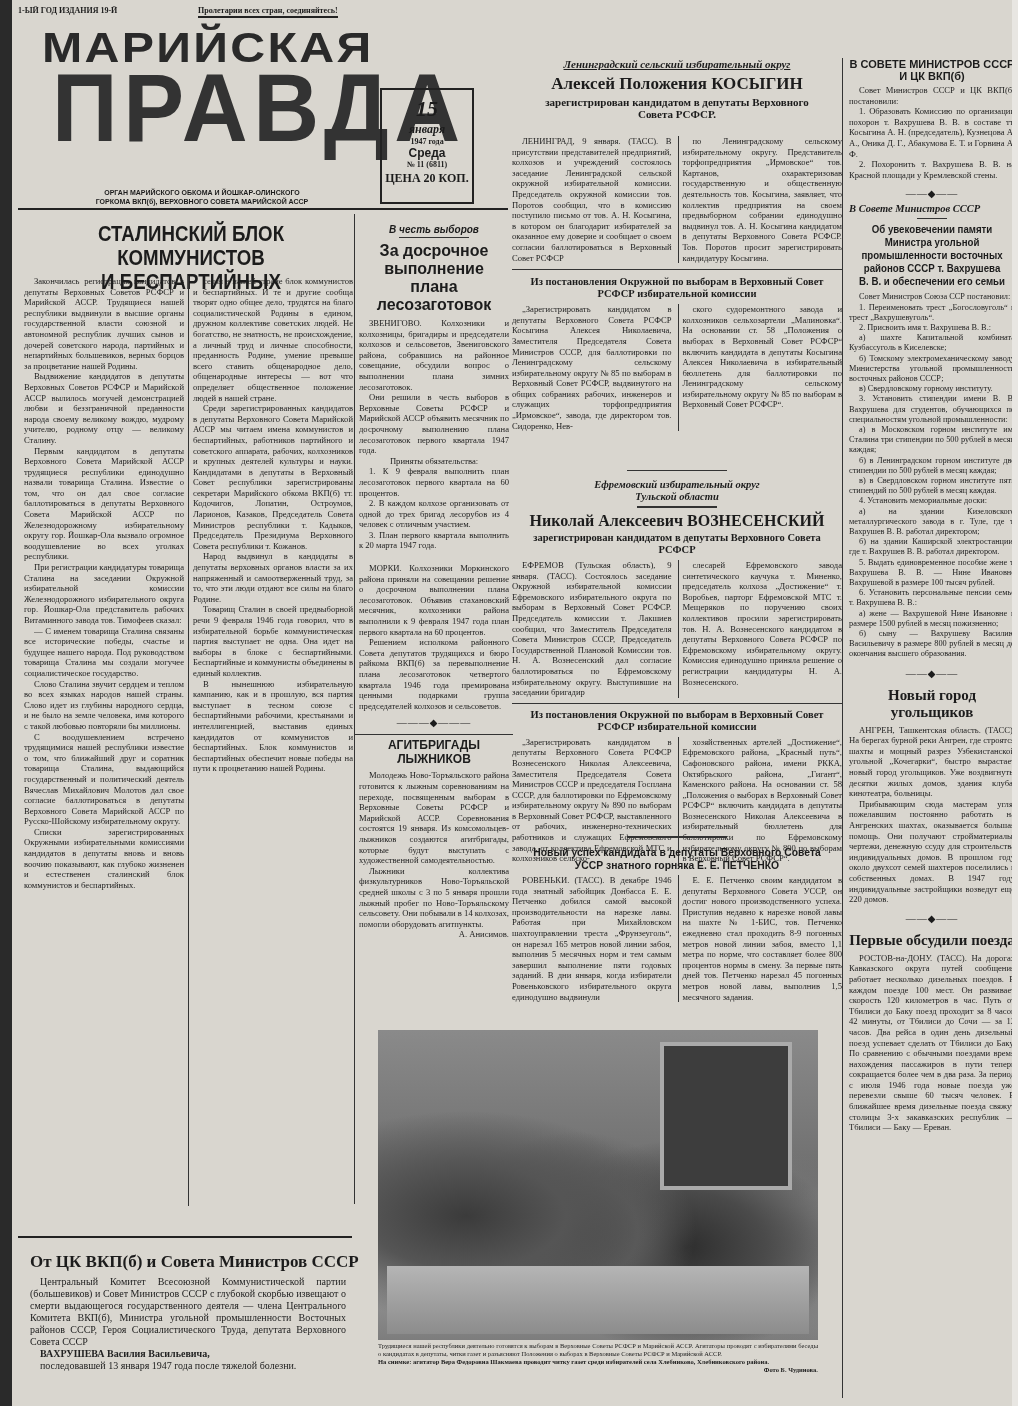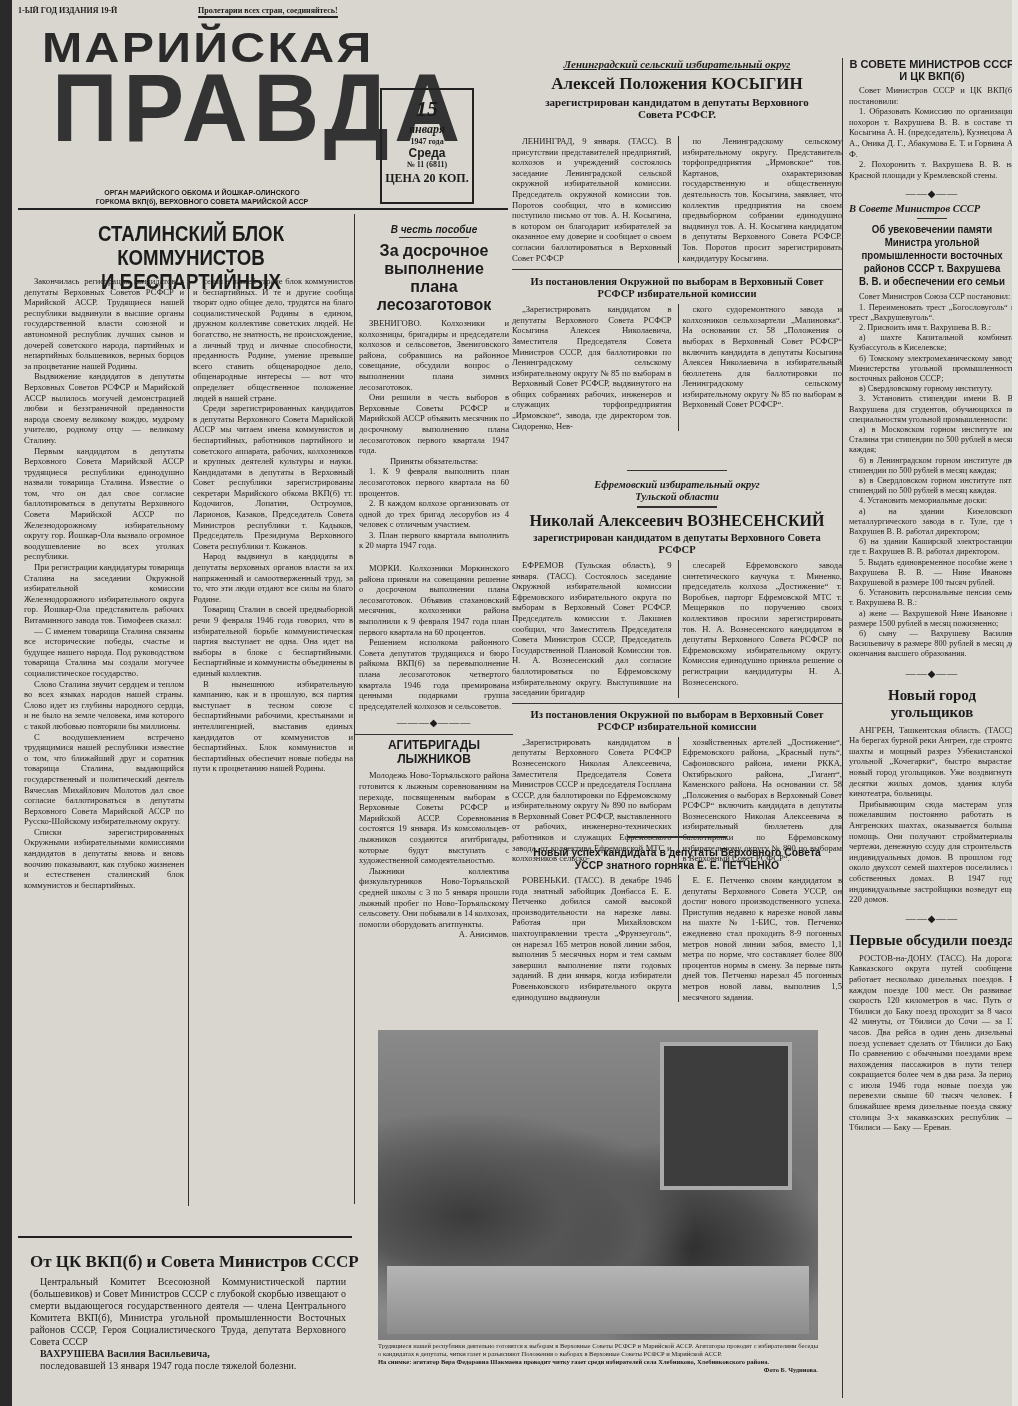--- a/index.html
+++ b/index.html
@@ -77,21 +77,21 @@
   <div class="hrule" style="left:6px;top:1236px;width:334px;"></div>
 
   <div class="abs" style="left:18px;top:1252px;width:330px;font-family:'Liberation Serif',serif;font-weight:bold;font-size:17px;">От ЦК ВКП(б) и Совета Министров СССР</div>
   <div class="abs body" style="left:18px;top:1276px;width:316px;font-size:10px;line-height:12px;">
     <p>Центральный Комитет Всесоюзной Коммунистической партии (большевиков) и Совет Министров СССР с глубокой скорбью извещают о смерти выдающегося государственного деятеля — члена Центрального Комитета ВКП(б), Министра угольной промышленности Восточных районов СССР, Героя Социалистического Труда, депутата Верховного Совета СССР</p>
     <p style="font-weight:bold;">ВАХРУШЕВА Василия Васильевича,</p>
     <p>последовавшей 13 января 1947 года после тяжелой болезни.</p>
   </div>
 
   <div class="abs vrule" style="left:342px;top:214px;width:158px;height:990px;">
-    <div class="ital center" style="font-size:10px;margin-top:10px;font-family:'Liberation Sans',sans-serif;">В честь пособие</div>
+    <div class="ital center" style="font-size:10px;margin-top:10px;font-family:'Liberation Sans',sans-serif;">В честь выборов</div>
     <div style="width:70px;height:1px;background:#333;margin:2px auto 4px;"></div>
     <div class="center" style="font-family:'Liberation Sans',sans-serif;font-weight:bold;font-size:16px;line-height:18px;padding:0 4px;">За досрочное выполнение плана лесозаготовок</div>
     <div class="body" style="padding:4px 4px 0;">
       <p>ЗВЕНИГОВО. Колхозники и колхозницы, бригадиры и председатели колхозов и сельсоветов, Звениговского района, собравшись на районное совещание, обсудили вопрос о выполнении плана зимних лесозаготовок.</p>
       <p>Они решили в честь выборов в Верховные Советы РСФСР и Марийской АССР объявить месячник по досрочному выполнению плана лесозаготовок первого квартала 1947 года.</p>
       <p class="center" style="text-indent:0;">Приняты обязательства:</p>
       <p>1. К 9 февраля выполнить план лесозаготовок первого квартала на 60 процентов.</p>
       <p>2. В каждом колхозе организовать от одной до трех бригад лесорубов из 4 человек с отличным участием.</p>
       <p>3. План первого квартала выполнить к 20 марта 1947 года.</p>
       <div style="height:12px;"></div>

